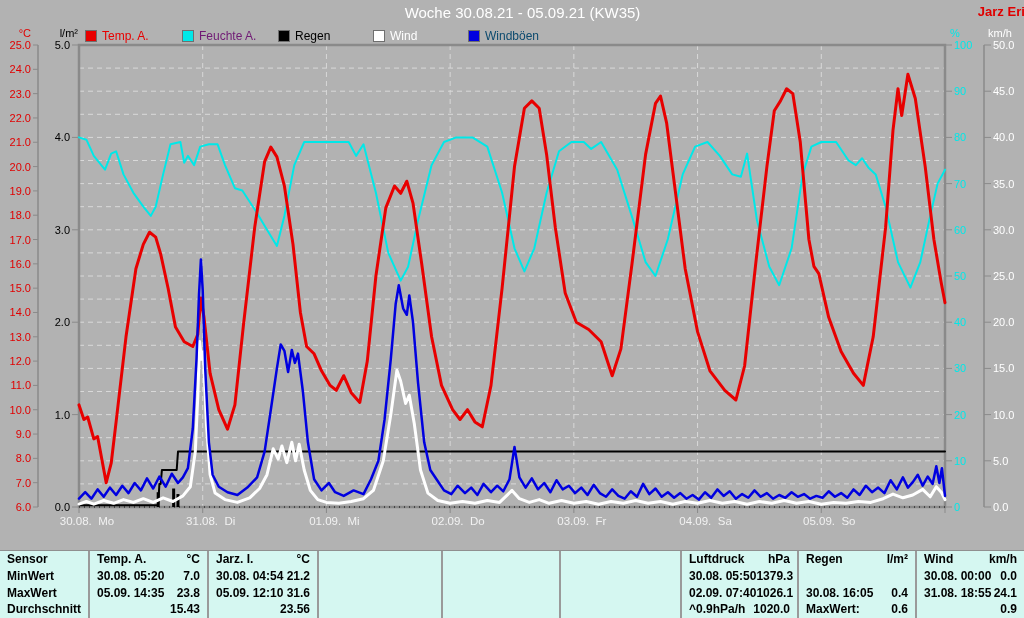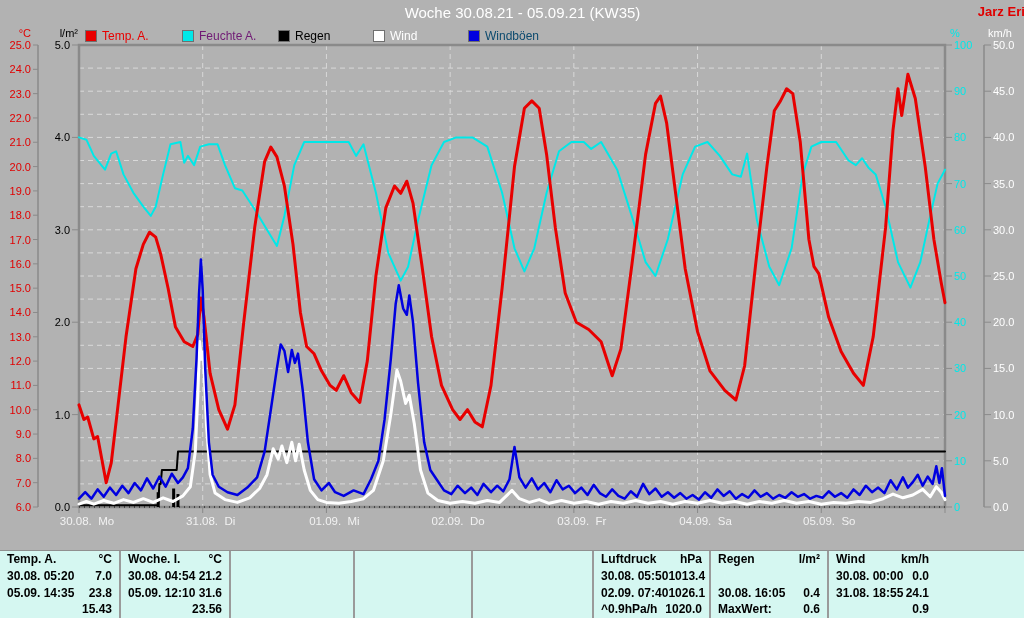--- a/index.html
+++ b/index.html
@@ -217,41 +217,59 @@
         <rect x="176.4714285714286" y="494.064" width="3" height="12.935999999999979" fill="#000"></rect>
       </g>
       <polyline points="79.0,505.2 158.2,505.2 159.4,483.9 160.7,483.9 161.9,470.0 176.7,470.0 178.0,451.6 945.0,451.6" fill="none" stroke="#000000" stroke-width="2" stroke-linejoin="round" stroke-linecap="round"></polyline>
       <polyline points="79.0,137.4 86.4,139.7 93.8,155.9 101.3,165.1 105.0,169.7 111.2,153.6 116.1,151.3 123.5,174.4 133.4,192.8 143.3,206.7 150.8,215.9 155.7,206.7 163.1,174.4 170.5,144.3 180.4,142.0 184.2,162.8 187.9,155.9 194.1,165.1 200.2,146.6 208.9,144.3 217.6,144.3 225.0,165.1 234.9,188.2 242.3,190.5 255.9,211.3 267.0,229.8 276.9,246.0 284.4,215.9 294.3,165.1 304.2,142.0 320.2,142.0 332.6,142.0 348.7,142.0 356.1,155.9 363.5,144.3 375.9,192.8 388.3,252.9 400.7,280.6 408.1,266.8 418.0,220.6 431.6,165.1 444.0,142.0 456.3,137.4 472.4,137.4 487.3,146.6 502.1,192.8 514.5,248.3 524.4,271.4 534.3,248.3 546.6,192.8 559.0,151.3 571.4,142.0 583.8,142.0 591.2,148.9 601.1,142.0 617.2,169.7 633.2,220.6 645.6,262.1 655.5,276.0 667.9,239.0 682.7,174.4 695.1,146.6 707.5,142.0 719.8,155.9 732.2,174.4 740.9,176.7 747.1,153.6 757.0,220.6 769.3,266.8 779.2,285.2 791.6,248.3 802.7,174.4 811.4,146.6 821.3,142.0 836.1,142.0 848.5,160.5 855.9,165.1 862.1,158.2 868.3,167.4 875.7,174.4 885.6,206.7 898.0,262.1 910.4,287.6 920.3,262.1 930.2,215.9 937.6,183.6 945.0,169.7" fill="none" stroke="#00e8e8" stroke-width="2" stroke-linejoin="round" stroke-linecap="round"></polyline>
       <polyline points="79.0,404.9 83.9,419.5 87.7,417.0 93.8,438.9 97.6,436.5 106.2,482.7 111.2,463.2 116.1,421.9 126.0,336.8 135.9,268.7 143.3,244.4 149.5,232.2 155.7,237.1 160.7,254.1 168.1,288.2 175.5,327.1 184.2,341.7 192.8,346.5 197.8,334.4 200.9,297.9 204.0,317.3 210.1,373.3 218.8,409.7 227.5,429.2 234.9,404.9 243.5,324.6 254.7,227.4 264.6,161.7 270.8,147.1 276.9,156.9 284.4,186.0 293.0,244.4 300.4,312.5 306.6,346.5 314.1,353.8 321.5,370.8 330.1,385.4 336.3,390.3 343.7,375.7 351.2,392.7 359.8,402.4 367.3,361.1 375.9,276.0 385.8,207.9 394.5,186.0 400.7,193.3 406.8,181.2 413.0,203.1 421.7,263.8 431.6,336.8 441.5,385.4 452.6,409.7 460.0,419.5 467.5,409.7 474.9,421.9 482.3,426.8 491.0,385.4 502.1,288.2 514.5,166.6 524.4,108.2 531.8,100.9 539.2,108.2 546.6,154.4 555.3,227.4 565.2,293.0 576.3,322.2 588.7,329.5 601.1,341.7 612.2,375.7 620.9,348.9 632.0,263.8 645.6,154.4 655.5,103.4 660.5,96.1 666.6,122.8 675.3,190.9 685.2,268.7 697.6,331.9 709.9,370.8 724.8,390.3 735.9,400.0 744.6,366.0 755.7,263.8 766.9,166.6 774.3,110.7 780.5,100.9 786.6,88.8 792.8,93.6 800.3,142.3 808.9,239.5 813.9,266.3 818.8,273.6 828.7,317.3 841.1,351.4 853.5,373.3 863.3,385.4 873.2,336.8 885.6,227.4 893.0,130.1 898.0,88.8 901.7,115.5 907.9,74.2 915.3,98.5 925.2,166.6 933.9,239.5 941.3,283.3 945.0,302.7" fill="none" stroke="#e80000" stroke-width="3" stroke-linejoin="round" stroke-linecap="round"></polyline>
       <polyline points="79.0,504.2 86.4,501.5 93.8,504.2 103.7,500.5 113.6,503.3 123.5,499.6 133.4,502.4 143.3,498.7 153.2,502.4 163.1,497.8 173.0,501.5 182.9,495.9 190.3,486.7 195.3,451.6 197.8,396.1 199.6,341.6 201.5,359.2 203.3,351.8 206.4,423.8 210.1,474.7 215.1,493.1 225.0,499.6 237.4,502.4 249.7,497.8 259.6,488.5 267.0,474.7 273.2,448.8 278.2,459.0 281.9,446.0 286.8,462.6 291.8,442.3 295.5,460.8 299.2,444.2 304.2,470.0 310.3,490.4 317.8,499.6 326.4,502.4 338.8,503.3 351.2,501.5 363.5,498.7 373.4,490.4 383.3,460.8 390.8,414.6 396.9,370.2 400.7,381.3 405.6,403.5 409.3,395.2 414.3,423.8 420.5,470.0 427.9,493.1 437.8,500.5 450.1,503.3 462.5,501.5 474.9,503.3 487.3,500.5 499.6,502.4 512.0,490.4 519.4,498.7 529.3,502.4 539.2,499.6 549.1,503.3 561.5,500.5 573.9,503.3 586.2,501.5 598.6,504.2 611.0,501.5 623.3,503.3 635.7,500.5 648.1,503.3 660.5,501.5 672.8,504.2 685.2,501.5 697.6,503.3 709.9,500.5 722.3,503.3 734.7,501.5 747.1,504.2 759.4,501.5 771.8,503.3 784.2,500.5 796.5,503.3 808.9,501.5 821.3,504.2 833.7,502.4 846.0,503.3 858.4,501.5 870.8,502.4 883.1,498.7 893.0,494.1 902.9,497.8 912.8,495.0 922.7,489.4 930.2,496.8 936.3,486.7 941.3,492.2 945.0,499.6" fill="none" stroke="#ffffff" stroke-width="3" stroke-linejoin="round" stroke-linecap="round"></polyline>
       <polyline points="79.0,498.7 85.2,492.2 91.4,498.7 97.6,489.4 103.7,496.8 109.9,487.6 116.1,495.0 122.3,485.7 128.5,493.1 134.7,483.0 140.9,490.4 147.0,478.4 153.2,488.5 159.4,476.5 165.6,486.7 171.8,473.7 178.0,483.0 182.9,477.4 187.9,468.2 192.8,428.5 196.5,359.2 199.0,294.5 200.9,259.4 202.7,289.9 205.2,368.4 208.9,442.3 212.6,474.7 218.8,486.7 227.5,492.2 237.4,495.0 247.3,487.6 257.1,477.4 264.6,451.6 270.8,410.0 276.9,368.4 280.7,344.4 284.4,350.8 288.1,372.1 291.8,349.9 294.9,362.9 298.0,353.6 302.9,391.5 307.9,442.3 314.1,479.3 321.5,490.4 328.9,483.0 335.1,492.2 343.7,495.9 353.6,490.4 363.5,494.1 371.0,479.3 378.4,460.8 384.6,419.2 390.8,359.2 395.7,303.7 398.8,285.2 403.1,308.3 406.8,314.8 409.3,295.4 413.0,322.2 418.0,382.3 424.2,442.3 430.3,470.0 436.5,479.3 444.0,490.4 451.4,494.1 457.6,485.7 465.0,493.1 471.2,487.6 477.4,495.0 483.5,483.9 491.0,492.2 497.2,485.7 503.3,491.3 509.5,479.3 514.5,446.9 519.4,477.4 525.6,487.6 531.8,478.4 538.0,489.4 544.2,483.0 550.4,492.2 556.5,480.2 562.7,489.4 568.9,485.7 575.1,493.1 581.3,487.6 587.5,495.0 593.7,484.8 599.8,493.1 606.0,496.8 612.2,489.4 618.4,495.9 624.6,498.7 630.8,491.3 637.0,496.8 643.1,483.9 649.3,494.1 655.5,488.5 661.7,496.8 667.9,492.2 674.1,497.8 680.3,493.1 686.4,498.7 692.6,495.0 698.8,499.6 705.0,492.2 711.2,497.8 717.4,489.4 723.6,495.9 729.7,491.3 735.9,498.7 742.1,494.1 748.3,497.8 754.5,490.4 760.7,496.8 766.9,493.1 773.0,498.7 779.2,495.0 785.4,497.8 791.6,492.2 797.8,496.8 804.0,494.1 810.2,498.7 816.3,495.9 822.5,497.8 828.7,491.3 834.9,496.8 841.1,493.1 847.3,497.8 853.5,489.4 859.6,495.0 865.8,485.7 872.0,492.2 878.2,487.6 884.4,493.1 890.6,480.2 896.8,489.4 902.9,477.4 907.9,487.6 912.8,482.1 917.8,474.7 922.7,485.7 927.7,476.5 932.6,483.9 936.3,466.3 939.4,483.0 941.9,468.2 945.0,495.9" fill="none" stroke="#0000e0" stroke-width="2.5" stroke-linejoin="round" stroke-linecap="round"></polyline>
     </svg>
 
   <div class="sensor-table" id="sensor-table">
+      <div class="tcol" style="width: 88px;">
+        <div class="trow">
+          <span>Sensor</span>
+          <span></span>
+        </div>
+        <div class="trow">
+          <span>MinWert</span>
+          <span></span>
+        </div>
+        <div class="trow">
+          <span>MaxWert</span>
+          <span></span>
+        </div>
+        <div class="trow">
+          <span>Durchschnitt</span>
+          <span></span>
+        </div>
+      </div>
       <div class="tcol" style="width: 119px;">
         <div class="trow">
           <span>Temp. A.</span>
           <span>°C</span>
         </div>
         <div class="trow">
           <span>30.08.  05:20</span>
           <span>7.0</span>
         </div>
         <div class="trow">
           <span>05.09.  14:35</span>
           <span>23.8</span>
         </div>
         <div class="trow">
           <span></span>
           <span>15.43</span>
         </div>
       </div>
       <div class="tcol" style="width: 110px;">
         <div class="trow">
-          <span>Woche. I.</span>
+          <span>Jarz. I.</span>
           <span>°C</span>
         </div>
         <div class="trow">
           <span>30.08.  04:54</span>
           <span>21.2</span>
         </div>
         <div class="trow">
           <span>05.09.  12:10</span>
           <span>31.6</span>
         </div>
@@ -314,21 +332,21 @@
           <span></span>
         </div>
       </div>
       <div class="tcol" style="width: 117px; justify-content: flex-end;">
         <div class="trow">
           <span>Luftdruck</span>
           <span>hPa</span>
         </div>
         <div class="trow">
           <span>30.08.  05:50</span>
-          <span>1013.4</span>
+          <span>1379.3</span>
         </div>
         <div class="trow">
           <span>02.09.  07:40</span>
           <span>1026.1</span>
         </div>
         <div class="trow">
           <span>^0.9hPa/h</span>
           <span>1020.0</span>
         </div>
       </div>

